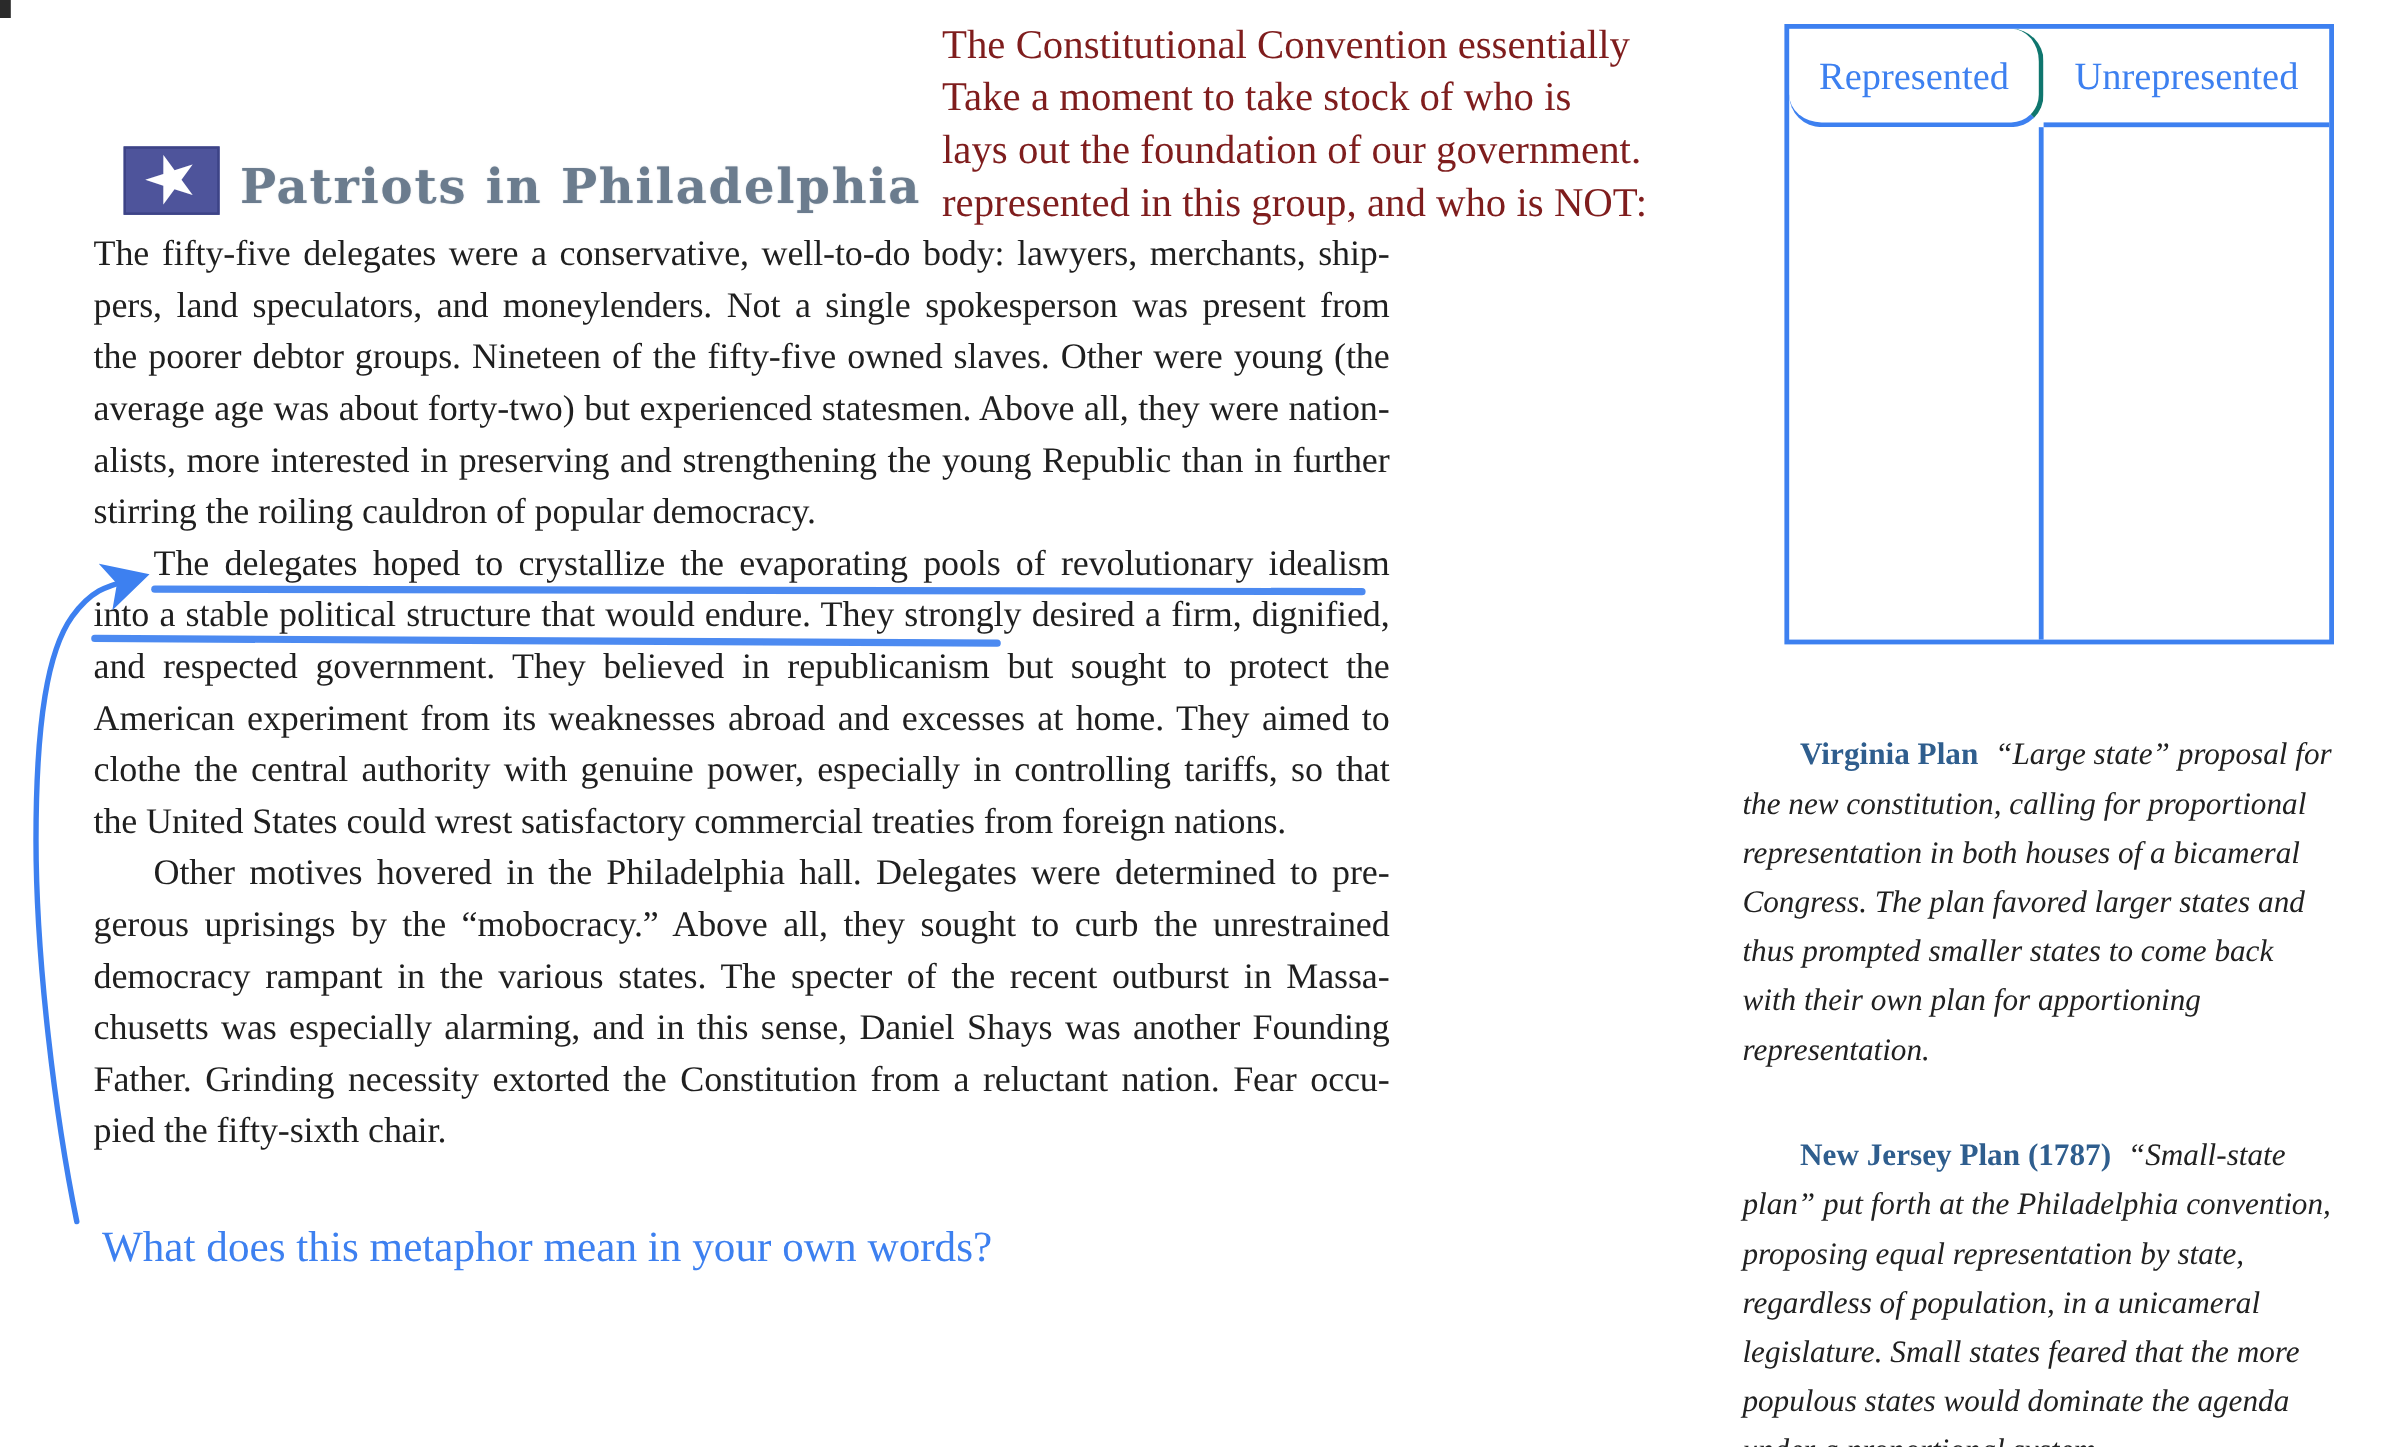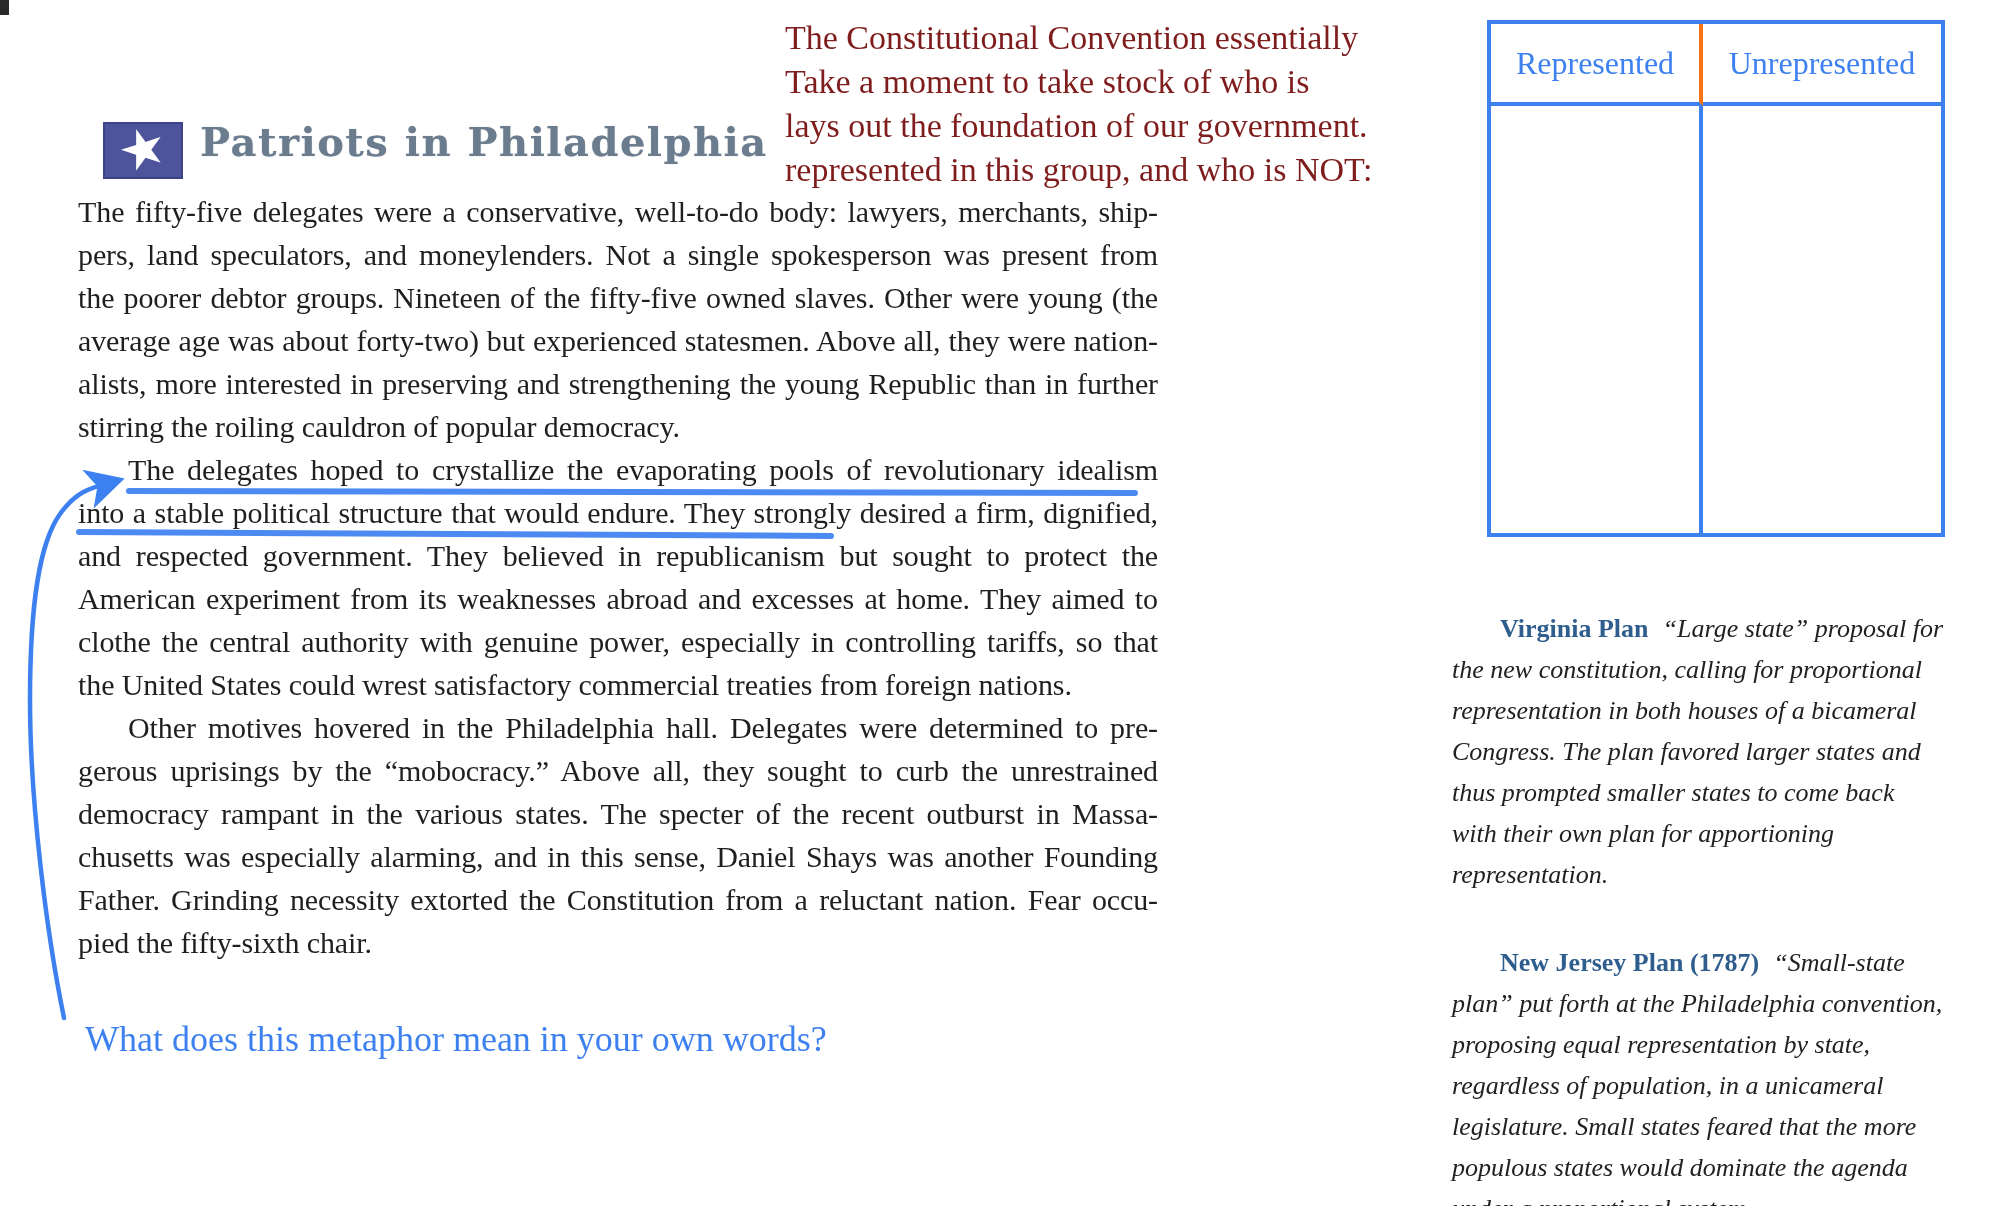--- a/index.html
+++ b/index.html
@@ -15,42 +15,42 @@
     position:absolute; left:103px; top:122px; width:76px; height:53px;
     background:#4e549b; border:2px solid #3d4386;
     display:flex; align-items:center; justify-content:center;
   }
   .star-box .star {
     color:#ffffff; font-size:54px; line-height:1;
     transform:rotate(-18deg) translateY(-2px);
     font-family:"DejaVu Sans", sans-serif;
   }
   .heading {
-    position:absolute; left:200px; top:118px;
+    position:absolute; left:200px; top:132px;
     font-family:"DejaVu Serif", serif; font-weight:700;
     font-size:40px; letter-spacing:1.5px; color:#6b7c8e;
     text-shadow:0 0 1px rgba(107,124,142,.55);
     white-space:nowrap;
   }
 
   
   .top-note {
     position:absolute; left:785px; top:16px; width:700px;
     color:#7f1d1d; font-size:34px; line-height:44px;
   }
   .top-note .line { white-space:nowrap; }
 
   
   .wtable {
     position:absolute; left:1487px; top:20px; width:458px; height:517px;
     border:4px solid #3d80f0; box-sizing:border-box;
     display:grid; grid-template-columns:212px 1fr; grid-template-rows:82px 1fr;
   }
   .wtable .cell { box-sizing:border-box; }
-  .wtable .h1 { border-right:4px solid #f97316; border-bottom:4px solid #3d80f0; }
+  .wtable .h1 { border-right:4px solid #0f766e; border-bottom:4px solid #3d80f0;border-radius:27px; }
   .wtable .h2 { border-bottom:4px solid #3d80f0; }
   .wtable .b1 { border-right:4px solid #3d80f0; }
   .wtable .hd {
     display:flex; align-items:center; justify-content:center;
     color:#3d80f0; font-size:32px;
   }
 
   
   .article {
     position:absolute; left:78px; top:190px; width:1080px;

